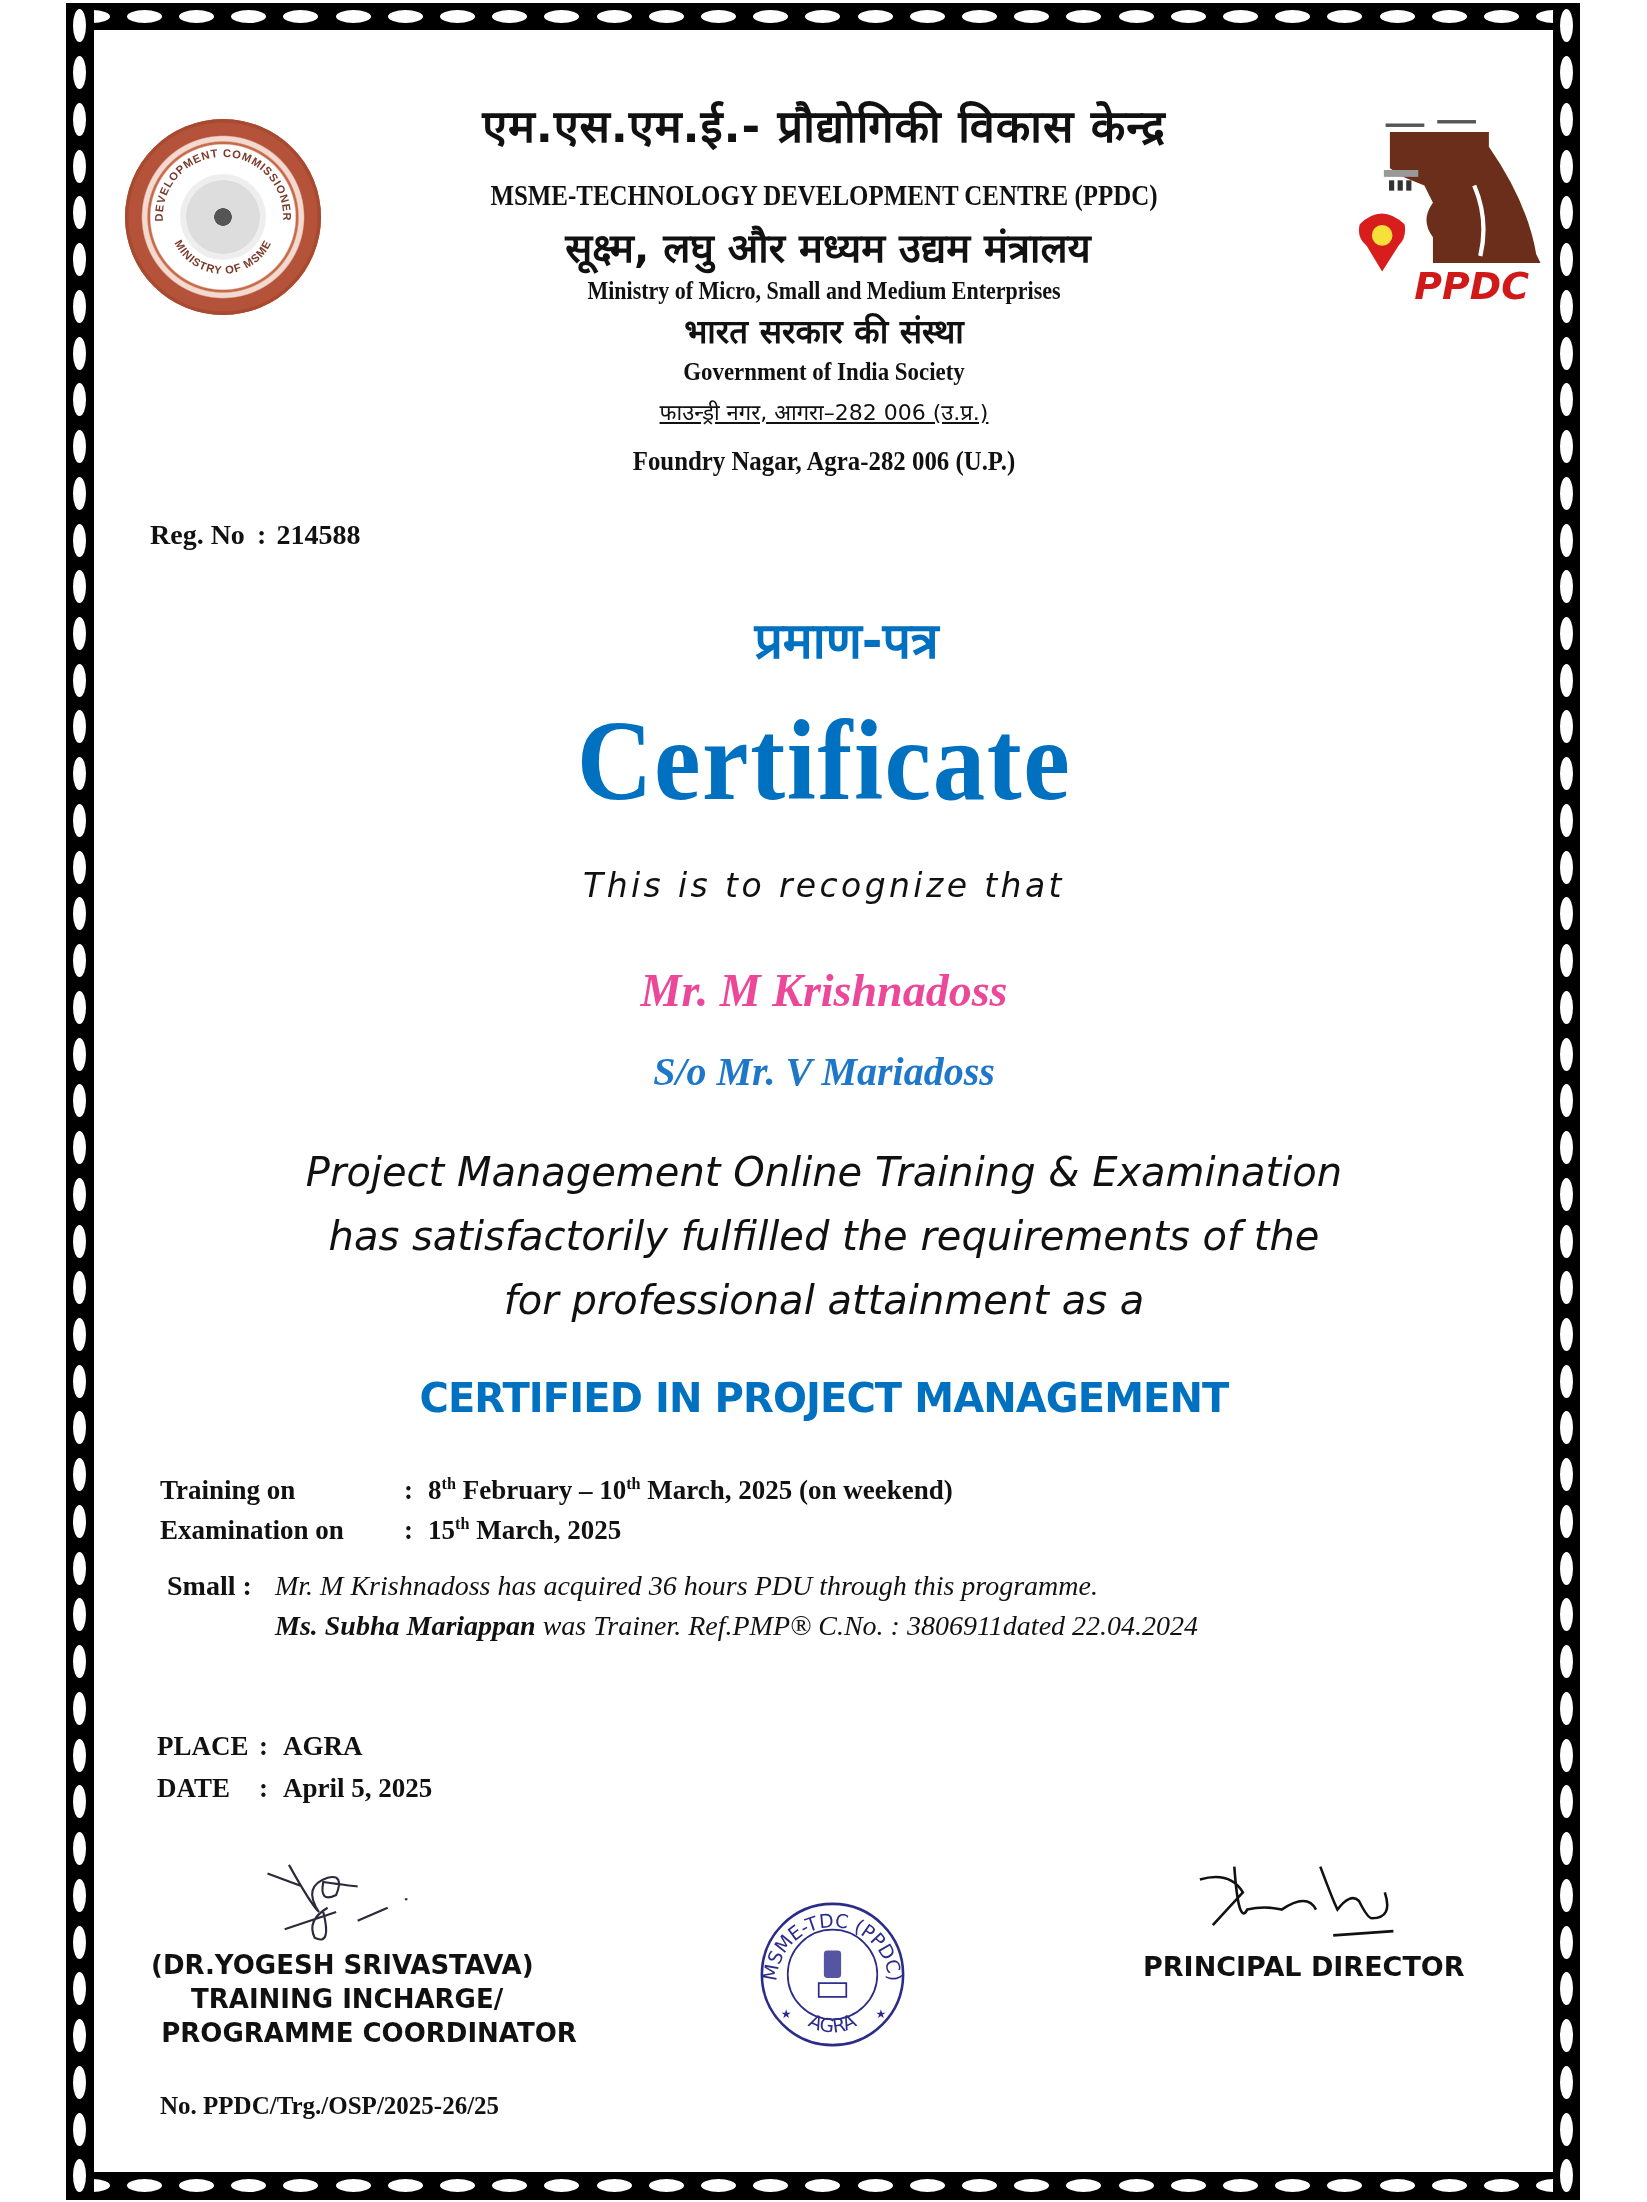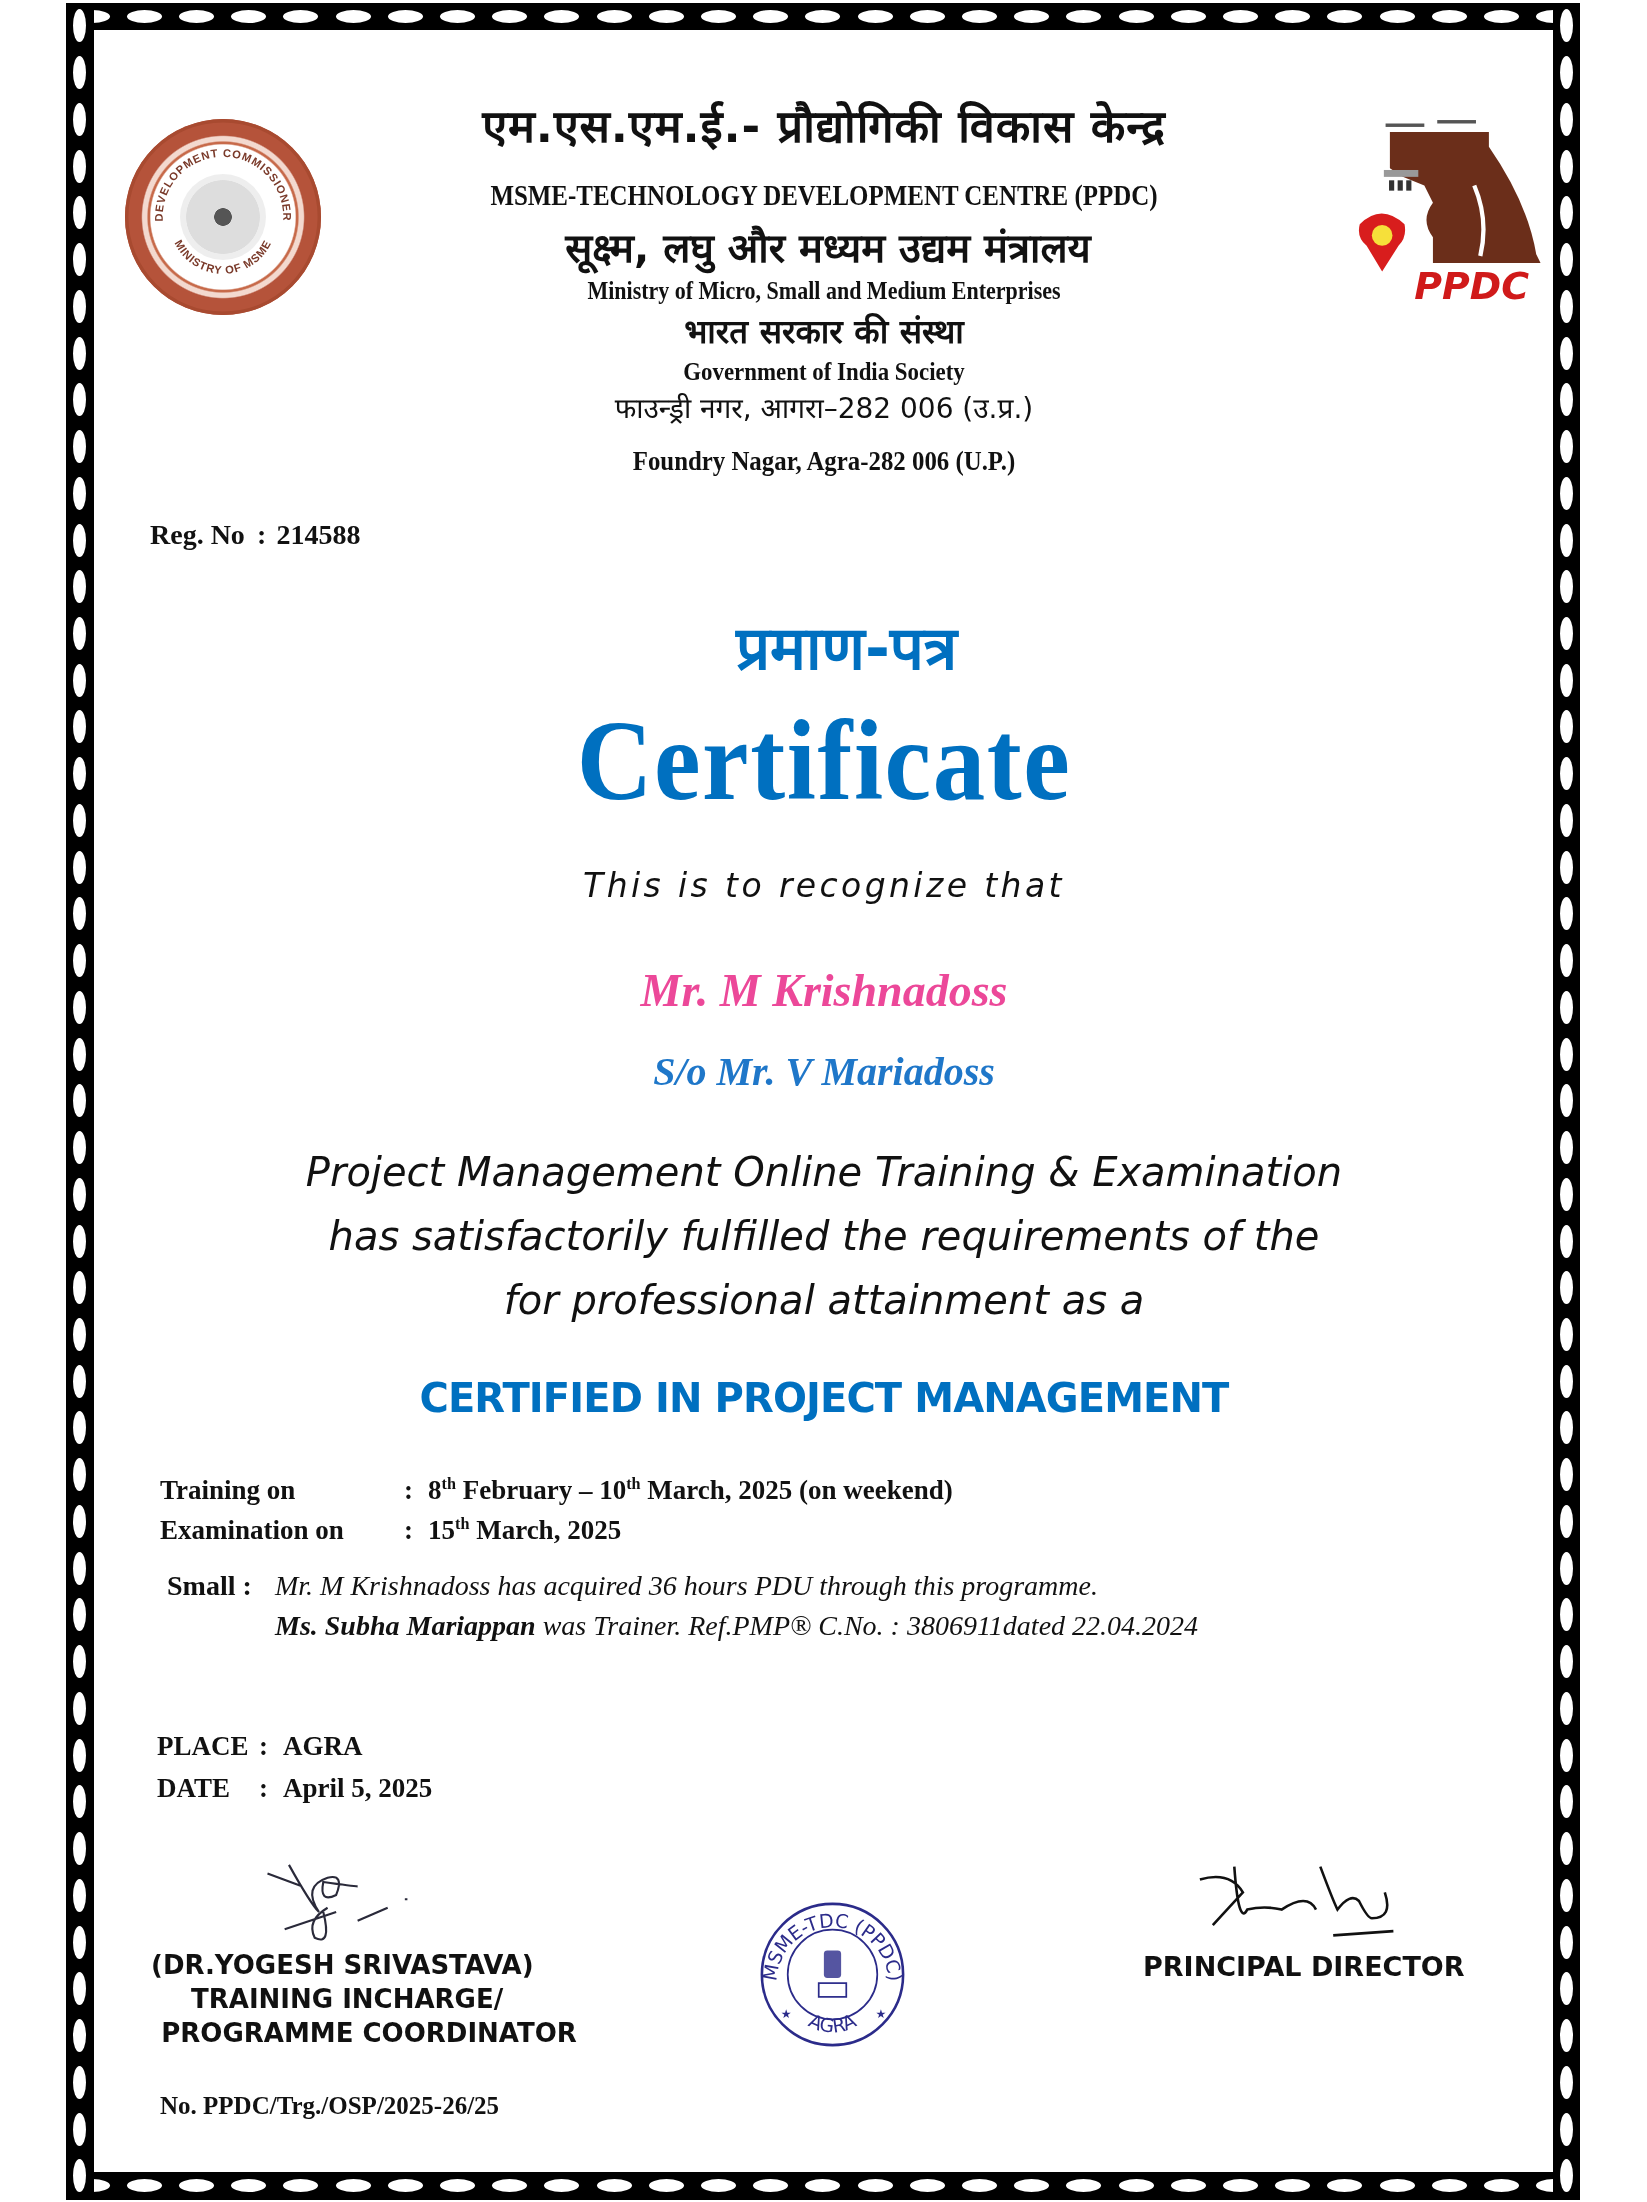--- a/index.html
+++ b/index.html
@@ -27,27 +27,27 @@
   .logo-left .ring-text { position:absolute; left:0; top:0; width:196px; height:196px; }
   .logo-right { left:1351px; top:108px; width:194px; height:198px; }
 
   
   .hi-title { top:94px; font-family:"DejaVu Sans", sans-serif; font-weight:bold; font-size:45px; letter-spacing:0.9px; }
   .en-title { top:179px; font-family:"Liberation Serif", serif; font-weight:bold; font-size:29px; transform:scaleX(0.86); }
   .hi-sub1 { top:219px; font-family:"DejaVu Sans", sans-serif; font-weight:bold; font-size:40px;margin-left:8px; }
   .en-sub1 { top:277px; font-weight:bold; font-size:25px; transform:scaleX(0.88); }
   .hi-sub2 { top:308px; font-family:"DejaVu Sans", sans-serif; font-weight:bold; font-size:33px; }
   .en-sub2 { top:357px; font-weight:bold; font-size:26px; transform:scaleX(0.88); }
-  .hi-addr { top:388px; font-family:"DejaVu Sans", sans-serif; font-size:28px; }
+  .hi-addr { top:396px; font-family:"DejaVu Sans", sans-serif; font-size:22px;text-decoration:underline; }
   .en-addr { top:446px; font-weight:bold; font-size:27px; transform:scaleX(0.92); }
 
   .reg { left:150px; top:519px; font-weight:bold; font-size:28px; }
   .reg .sep { margin:0 10.3px 0 12px; }
 
-  .hi-cert { top:605px; font-family:"DejaVu Sans", sans-serif; font-weight:bold; font-size:60px; color:#0070c0;margin-left:45px; }
+  .hi-cert { top:605px; font-family:"DejaVu Sans", sans-serif; font-weight:bold; font-size:50px; color:#0070c0;margin-left:45px; }
   .cert-title { top:695px; font-family:"Liberation Serif", serif; font-weight:bold; font-size:114px; color:#0070c0; letter-spacing:1.7px; transform:scaleX(0.92); }
   .recognize { top:866px; font-family:"DejaVu Sans", sans-serif; font-style:italic; font-size:33px; letter-spacing:3.4px; }
 
   .name { top:964px; font-family:"Liberation Serif", serif; font-style:italic; font-weight:bold; font-size:46px; color:#ec4899; }
   .parent { top:1048px; font-family:"Liberation Serif", serif; font-style:italic; font-weight:bold; font-size:40px; color:#1f77c9; }
 
   .body-text { top:1140px; font-family:"DejaVu Sans", sans-serif; font-style:italic; font-size:40px; line-height:64px; }
   .designation { top:1375px; font-family:"DejaVu Sans", sans-serif; font-weight:bold; font-size:40px; color:#0070c0; letter-spacing:-0.9px; }
 
   .details { left:160px; top:1470px; font-weight:bold; font-size:27px; line-height:40px; }

